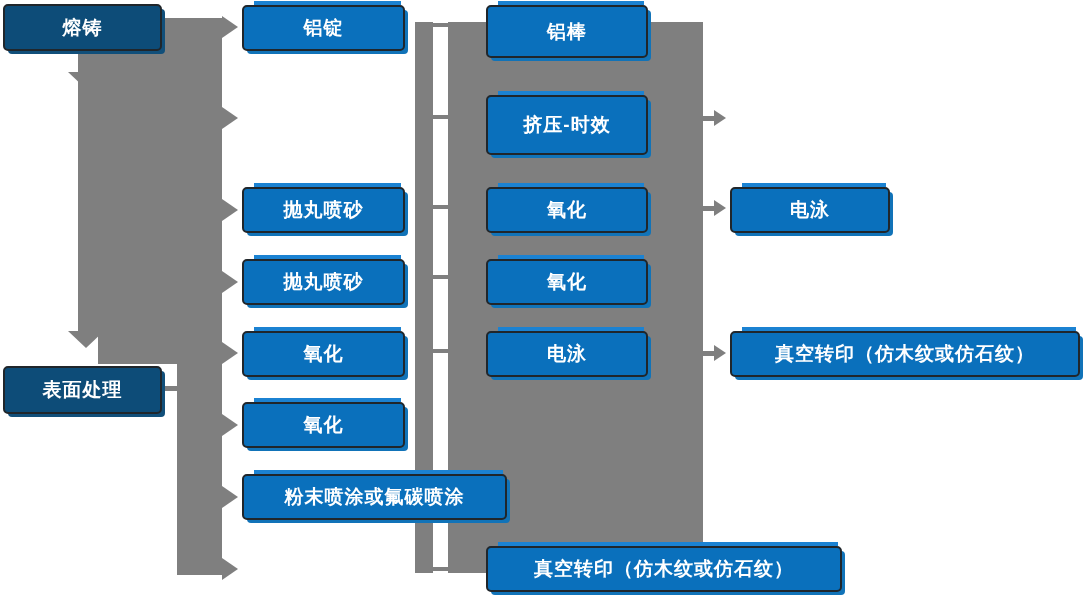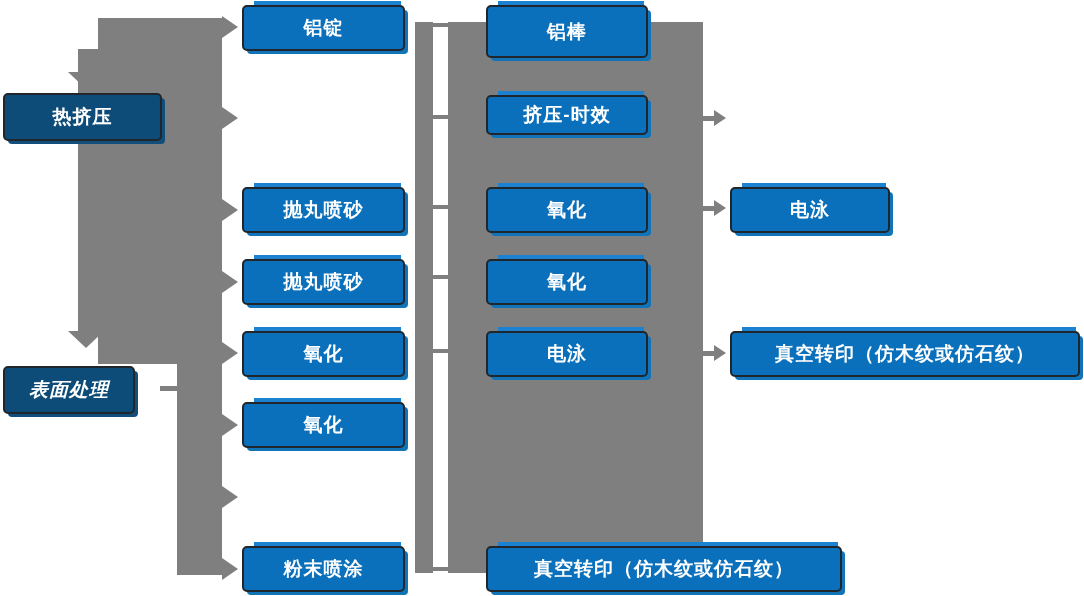--- a/index.html
+++ b/index.html
@@ -64,29 +64,29 @@
   <div class="gray" style="left:433px;top:349px;width:15px;height:4px;"></div>
   <div class="gray" style="left:433px;top:567px;width:15px;height:4px;"></div>
 
   <div class="gray" style="left:703px;top:116px;width:13px;height:5px;"></div>
   <div class="tri tri-right-sm" style="left:714px;top:110px;"></div>
   <div class="gray" style="left:703px;top:206px;width:13px;height:5px;"></div>
   <div class="tri tri-right-sm" style="left:714px;top:200px;"></div>
   <div class="gray" style="left:703px;top:351px;width:13px;height:5px;"></div>
   <div class="tri tri-right-sm" style="left:714px;top:345px;"></div>
 
-    <div class="node dark" style="left: 3px; top: 93px; width: 159px; height: 48px;">热挤压</div>
-    <div class="node dark" style="left: 3px; top: 366px; width: 132px; height: 48px; font-style: italic;">表面处理</div>
+<div class="node dark" style="left: 3px; top: 4px; width: 159px; height: 47px;">熔铸</div>
+    <div class="node dark" style="left: 3px; top: 366px; width: 159px; height: 48px;">表面处理</div>
     <div class="node bright" style="left: 242px; top: 5px; width: 163px; height: 46px;">铝锭</div>
     <div class="node bright" style="left: 242px; top: 187px; width: 163px; height: 46px;">抛丸喷砂</div>
     <div class="node bright" style="left: 242px; top: 259px; width: 163px; height: 46px;">抛丸喷砂</div>
     <div class="node bright" style="left: 242px; top: 331px; width: 163px; height: 46px;">氧化</div>
     <div class="node bright" style="left: 242px; top: 402px; width: 163px; height: 46px;">氧化</div>
-    <div class="node bright" style="left: 242px; top: 546px; width: 163px; height: 46px;">粉末喷涂</div>
+    <div class="node bright" style="left: 242px; top: 474px; width: 265px; height: 46px;">粉末喷涂或氟碳喷涂</div>
     <div class="node bright" style="left: 486px; top: 5px; width: 162px; height: 53px;">铝棒</div>
-    <div class="node bright" style="left: 486px; top: 95px; width: 162px; height: 40px;">挤压-时效</div>
+    <div class="node bright" style="left: 486px; top: 95px; width: 162px; height: 60px;">挤压-时效</div>
     <div class="node bright" style="left: 486px; top: 187px; width: 162px; height: 46px;">氧化</div>
     <div class="node bright" style="left: 486px; top: 259px; width: 162px; height: 46px;">氧化</div>
     <div class="node bright" style="left: 486px; top: 331px; width: 162px; height: 46px;">电泳</div>
     <div class="node bright" style="left: 486px; top: 546px; width: 356px; height: 46px;">真空转印（仿木纹或仿石纹）</div>
     <div class="node bright" style="left: 730px; top: 187px; width: 160px; height: 46px;">电泳</div>
     <div class="node bright" style="left: 730px; top: 331px; width: 350px; height: 46px;">真空转印（仿木纹或仿石纹）</div>
   </div>
 
 </body></html>

